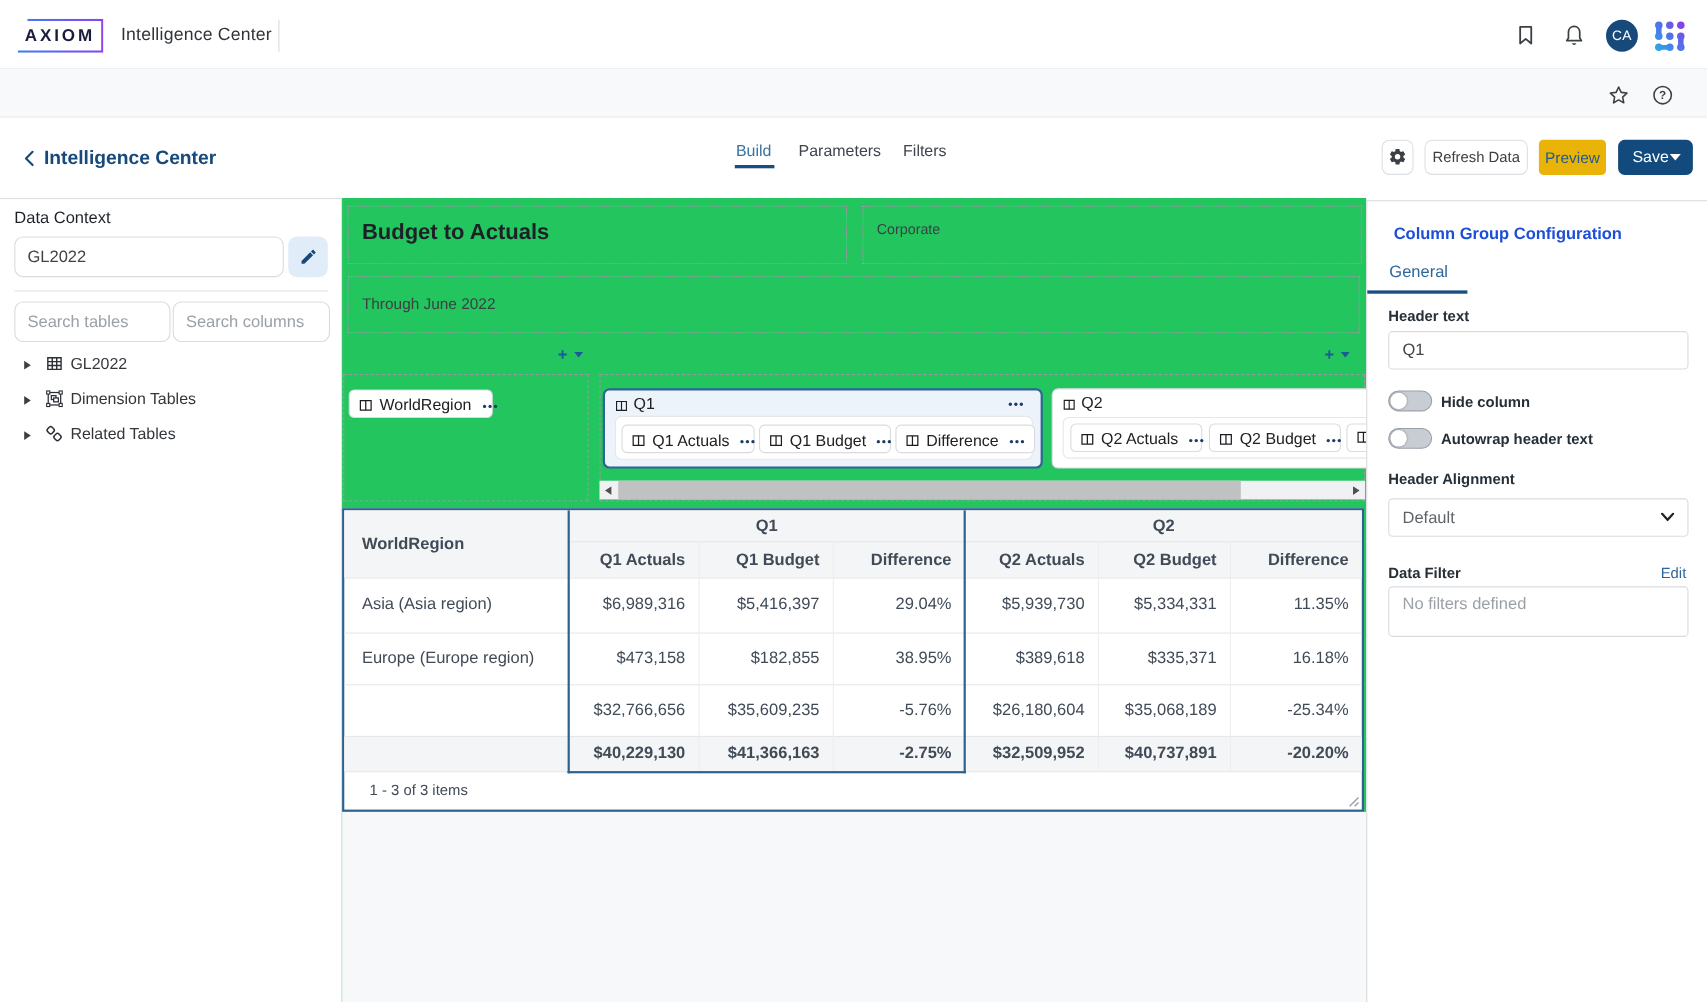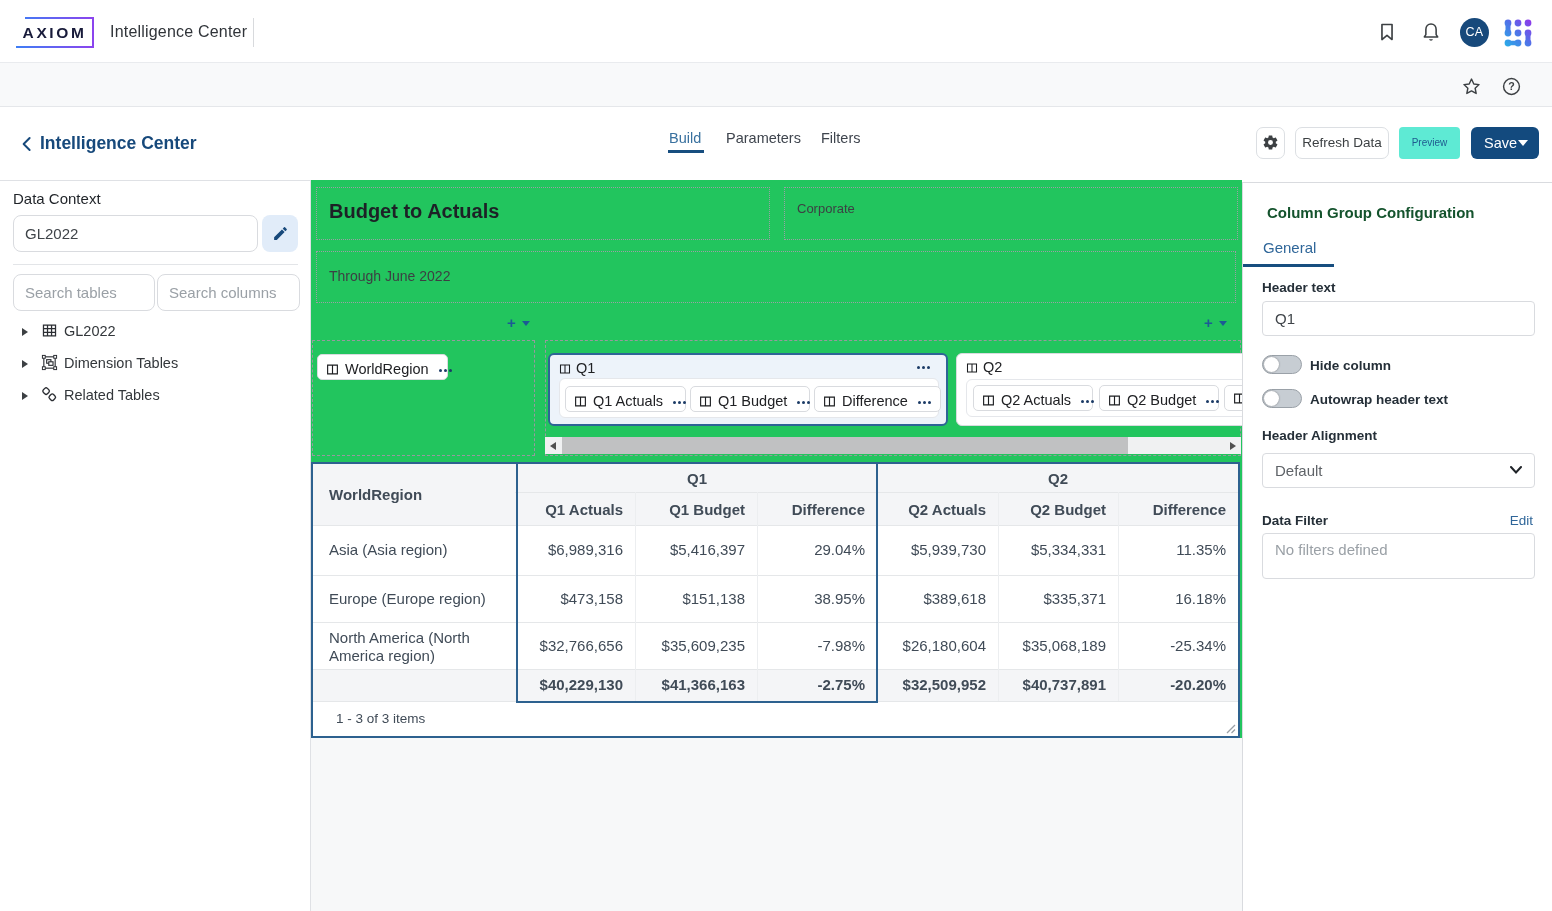--- a/index.html
+++ b/index.html
@@ -19,21 +19,21 @@
 #bar2 { left:0; top:63px; width:1552px; height:44px; background:#f8f9fa; border-bottom:1px solid #e5e7ea; }
 
 #row3 { left:0; top:107px; width:1552px; height:73px; background:#fff; }
 #back-title { left:40px; top:107px; height:73px; line-height:73px; font-size:17.5px; font-weight:bold; color:#17497b; }
 .tab { top:129px; height:19px; line-height:19px; font-size:14.5px; color:#3f454e; }
 #tab-build { left:669px; color:#39719f; }
 #tab-underline { left:668px; top:150px; width:36px; height:3px; background:#174e7f; }
 .btn { top:127px; height:32px; border-radius:7px; font-size:14.5px; line-height:30px; text-align:center; }
 #btn-gear { left:1256px; width:29px; border:1px solid #dcdfe3; background:#fff; }
 #btn-refresh { left:1295px; width:94px; border:1px solid #dcdfe3; background:#fff; color:#3c4043; font-size:13.5px; }
-#btn-preview { left:1399px; width:61px; background:#5eead4; color:#1f5a8f; border-radius:4px; font-weight:500; line-height:32px; font-size:10px; }
+#btn-preview { left:1399px; width:61px; background:#eab308; color:#1f5a8f; border-radius:4px; font-weight:500; line-height:32px; font-size:14px; }
 #btn-save { left:1471px; width:68px; background:#134a7e; color:#fff; border-radius:6px; font-weight:500; line-height:32px; font-size:14.5px; text-align:left; padding-left:13px; }
 #btn-save b { position:absolute; right:11px; top:13px; width:0; height:0; border-top:6px solid #fff; border-left:5px solid transparent; border-right:5px solid transparent; }
 
 #sidebar { left:0; top:180px; width:311px; height:731px; background:#fff; border-top:1px solid #dfe1e5; border-right:1px solid #dfe1e5; }
 .sb { position:absolute; }
 #dc-label { left:13px; top:189px; font-size:15px; color:#1f2328; }
 .input { border:1px solid #d9dbdf; border-radius:8px; background:#fff; }
 #dc-input { left:13px; top:34px; width:245px; height:37px; line-height:35px; padding-left:11px; font-size:15px; color:#3f4449; }
 #dc-edit { left:262px; top:34px; width:36px; height:37px; border-radius:8px; background:#e1ecf9; }
 #sb-div { left:13px; top:83px; width:285px; height:1px; background:#e3e5e8; }
@@ -69,21 +69,21 @@
 
 #grid { position:absolute; left:0px; top:282px; width:929px; height:276px; background:#fff; border:2px solid #2d618f; }
 .gcell { position:absolute; font-size:15px; color:#404b57; }
 .gx { position:absolute; }
 .hdiv { height:1px; background:#e5e7e9; }
 .vdiv { width:1px; background:#eceef0; }
 .num { text-align:right; }
 
 #panel { left:1242px; top:182px; width:310px; height:729px; background:#fff; border-left:1px solid #d9dbdf; border-top:1px solid #d9dbdf; }
 .p { position:absolute; }
-#p-title { left:24px; top:21px; font-size:15px; font-weight:bold; color:#14532d; }
+#p-title { left:24px; top:21px; font-size:15px; font-weight:bold; color:#1d4ed8; }
 #p-general { left:20px; top:56px; font-size:15px; font-weight:500; color:#2f6699; }
 #p-gline { left:0px; top:81px; width:91px; height:3px; background:#174e7f; }
 .plabel { position:absolute; left:19px; font-size:13.5px; font-weight:bold; color:#252f38; }
 .pinput { position:absolute; left:19px; width:273px; border:1px solid #d9dbdf; border-radius:4px; background:#fff; font-size:15px; }
 .toggle { position:absolute; left:19px; width:40px; height:19px; border-radius:10px; background:#c7cdd3; border:1px solid #9aa1a8; }
 .toggle i { position:absolute; left:1px; top:1px; width:15px; height:15px; border-radius:50%; background:#fff; box-shadow:0 0 2px rgba(0,0,0,.4); }
 .tlabel { position:absolute; left:67px; font-size:13.5px; font-weight:bold; color:#252f38; }
 </style>
 </head>
 <body>
@@ -301,29 +301,28 @@
 
       <div class="gcell" style="left:16px; top:61px; width:180px; height:50px; line-height:50px;">Asia (Asia region)</div>
       <div class="gcell num" style="left:203px; top:61px; width:107px; height:50px; line-height:50px;">$6,989,316</div>
       <div class="gcell num" style="left:322px; top:61px; width:110px; height:50px; line-height:50px;">$5,416,397</div>
       <div class="gcell num" style="left:444px; top:61px; width:108px; height:50px; line-height:50px;">29.04%</div>
       <div class="gcell num" style="left:566px; top:61px; width:107px; height:50px; line-height:50px;">$5,939,730</div>
       <div class="gcell num" style="left:685px; top:61px; width:108px; height:50px; line-height:50px;">$5,334,331</div>
       <div class="gcell num" style="left:805px; top:61px; width:108px; height:50px; line-height:50px;">11.35%</div>
       <div class="gcell" style="left:16px; top:111px; width:180px; height:47px; line-height:47px;">Europe (Europe region)</div>
       <div class="gcell num" style="left:203px; top:111px; width:107px; height:47px; line-height:47px;">$473,158</div>
-      <div class="gcell num" style="left:322px; top:111px; width:110px; height:47px; line-height:47px;">$151,138</div>
+      <div class="gcell num" style="left:322px; top:111px; width:110px; height:47px; line-height:47px;">$182,855</div>
       <div class="gcell num" style="left:444px; top:111px; width:108px; height:47px; line-height:47px;">38.95%</div>
       <div class="gcell num" style="left:566px; top:111px; width:107px; height:47px; line-height:47px;">$389,618</div>
       <div class="gcell num" style="left:685px; top:111px; width:108px; height:47px; line-height:47px;">$335,371</div>
       <div class="gcell num" style="left:805px; top:111px; width:108px; height:47px; line-height:47px;">16.18%</div>
-      <div class="gcell" style="left:16px; top:165px; width:180px; line-height:17.5px;">North America (North America region)</div>
       <div class="gcell num" style="left:203px; top:158px; width:107px; height:47px; line-height:47px;">$32,766,656</div>
       <div class="gcell num" style="left:322px; top:158px; width:110px; height:47px; line-height:47px;">$35,609,235</div>
-      <div class="gcell num" style="left:444px; top:158px; width:108px; height:47px; line-height:47px;">-7.98%</div>
+      <div class="gcell num" style="left:444px; top:158px; width:108px; height:47px; line-height:47px;">-5.76%</div>
       <div class="gcell num" style="left:566px; top:158px; width:107px; height:47px; line-height:47px;">$26,180,604</div>
       <div class="gcell num" style="left:685px; top:158px; width:108px; height:47px; line-height:47px;">$35,068,189</div>
       <div class="gcell num" style="left:805px; top:158px; width:108px; height:47px; line-height:47px;">-25.34%</div>
       <div class="gcell num" style="left:203px; top:205px; width:107px; height:16px; line-height:32px; font-weight:bold;">$40,229,130</div>
       <div class="gcell num" style="left:322px; top:205px; width:110px; height:32px; line-height:32px; font-weight:bold;">$41,366,163</div>
       <div class="gcell num" style="left:444px; top:205px; width:108px; height:32px; line-height:32px; font-weight:bold;">-2.75%</div>
       <div class="gcell num" style="left:566px; top:205px; width:107px; height:32px; line-height:32px; font-weight:bold;">$32,509,952</div>
       <div class="gcell num" style="left:685px; top:205px; width:108px; height:32px; line-height:32px; font-weight:bold;">$40,737,891</div>
       <div class="gcell num" style="left:805px; top:205px; width:108px; height:32px; line-height:32px; font-weight:bold;">-20.20%</div>
       <div class="gcell" style="left:23px; top:237px; width:200px; height:35px; line-height:35px; font-size:13.5px;">1 - 3 of 3 items</div>

